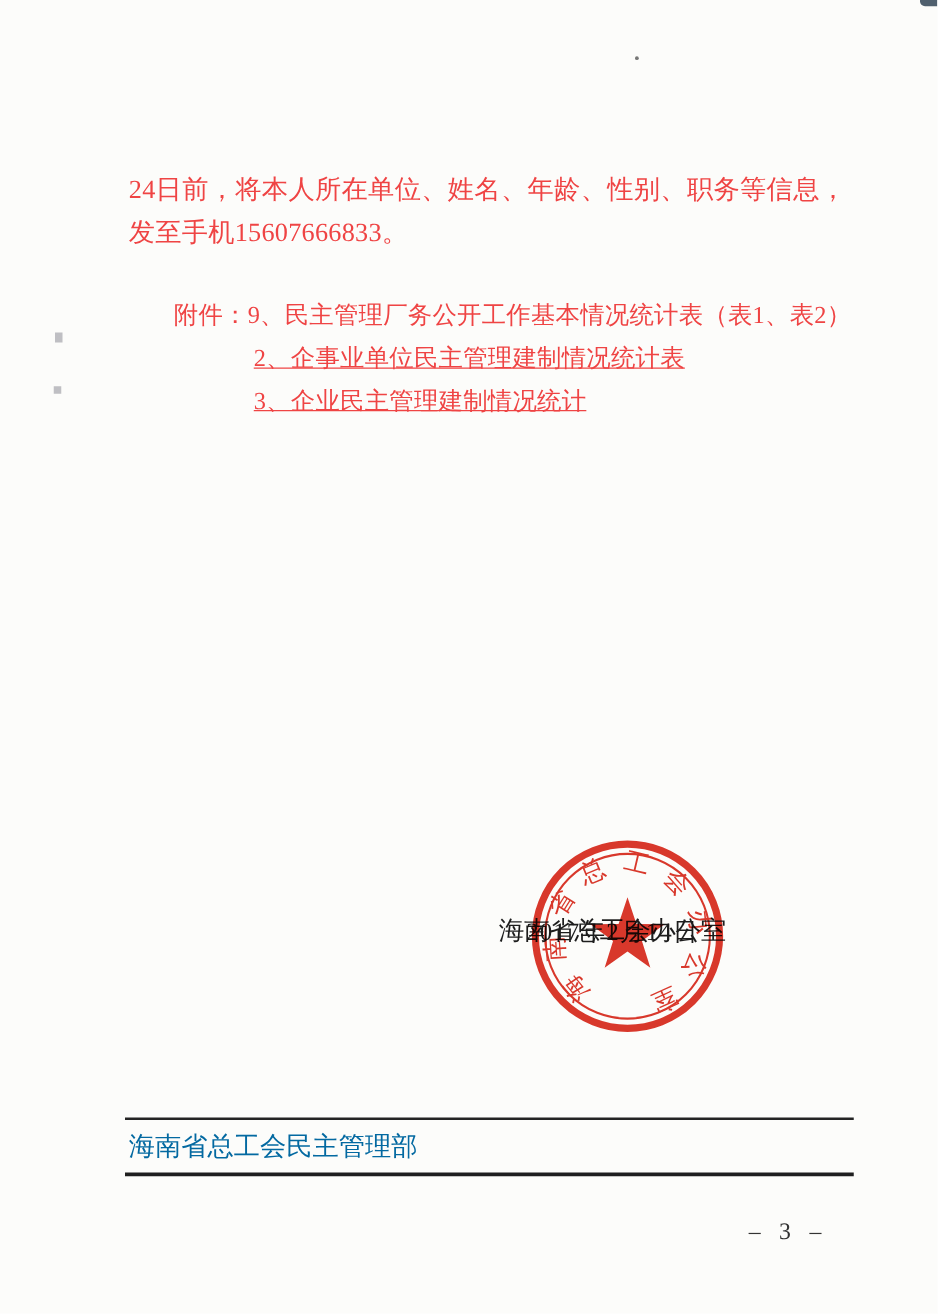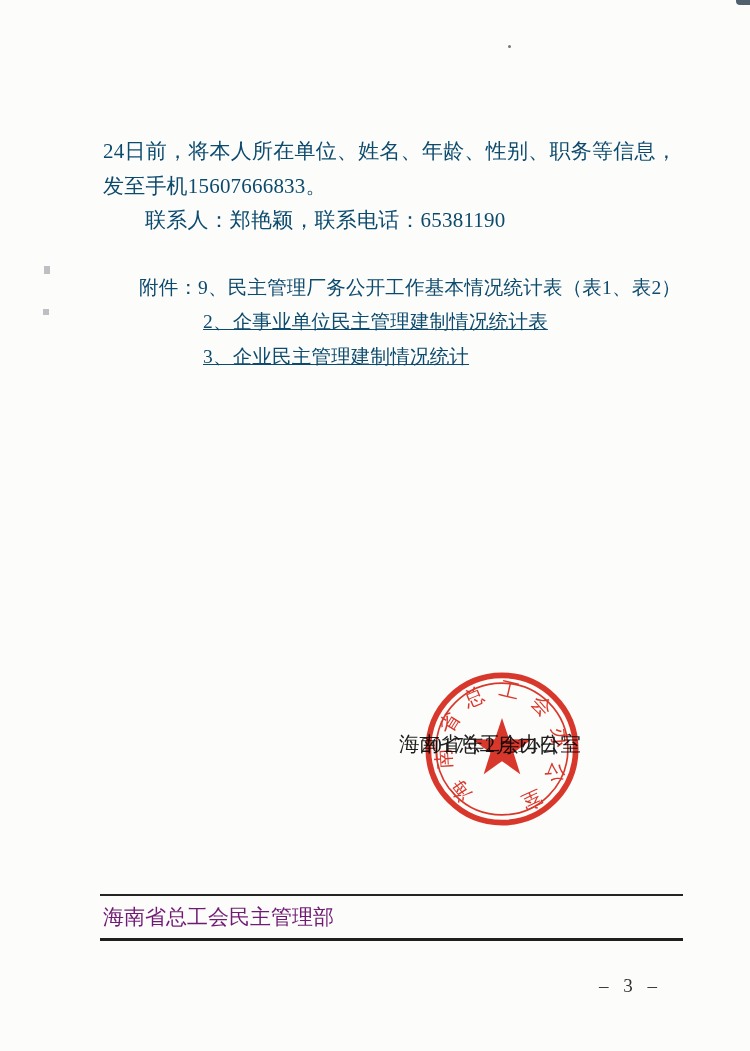--- a/index.html
+++ b/index.html
@@ -12,21 +12,21 @@
     overflow:hidden;
   }
   
   .content {
     position:absolute;
     left:103px; top:134px; width:574px;
     font-size:21px; line-height:34.5px;
     text-align:justify;
     text-justify:inter-character;
     letter-spacing:0.2px;
-    color:#0c4a6e;
+    color:#ef4444;
   }
   .content p { margin:0; text-indent:42px; }
   .content p.continuation { text-indent:0; }
 
   
   .attachments { margin-top:33px; padding-left:36px; font-size:19.5px; text-align:left; }
   .att-first { white-space:nowrap; }
   .att-cont  { padding-left:64px;text-decoration:underline; }
 
   
@@ -52,21 +52,21 @@
     position:absolute; left:100px; top:894px;
     width:583px; height:2px; background:#242424;
   }
   .footer-rule-bottom {
     position:absolute; left:100px; top:938px;
     width:583px; height:3px; background:#1f1f1f;
   }
   .footer-row {
     position:absolute; left:103px; top:903px; width:574px;
     display:flex; justify-content:space-between; align-items:center;
-    font-size:21px; color:#701a75;
+    font-size:21px; color:#0369a1;
   }
   .page-number {
     position:absolute; left:599px; top:975px;
     font-size:19px; letter-spacing:5px; color:#333;
   }
 
   
   .corner-mark {
     position:absolute; right:0; top:0;
     width:14px; height:5px; background:#50606e;
@@ -77,21 +77,20 @@
   .speck-b { left:43px; top:309px; width:6px; height:6px; }
   .speck-c { left:508px; top:45px; width:3px; height:3px; background:#555; border-radius:50%; opacity:0.8; }
 </style>
 </head>
 <body>
 
 <div class="page">
 
   <div class="content">
     <p class="continuation">24日前，将本人所在单位、姓名、年龄、性别、职务等信息，发至手机15607666833。</p>
-    <p>联系人：郑艳颖，联系电话：65381190</p>
 
     <div class="attachments">
       <div class="att-first">
         <span>附件：</span><span>9、民主管理厂务公开工作基本情况统计表（表1、表2）</span>
       </div>
       <div class="att-cont">2、企事业单位民主管理建制情况统计表</div>
       <div class="att-cont">3、企业民主管理建制情况统计</div>
     </div>
   </div>
 

